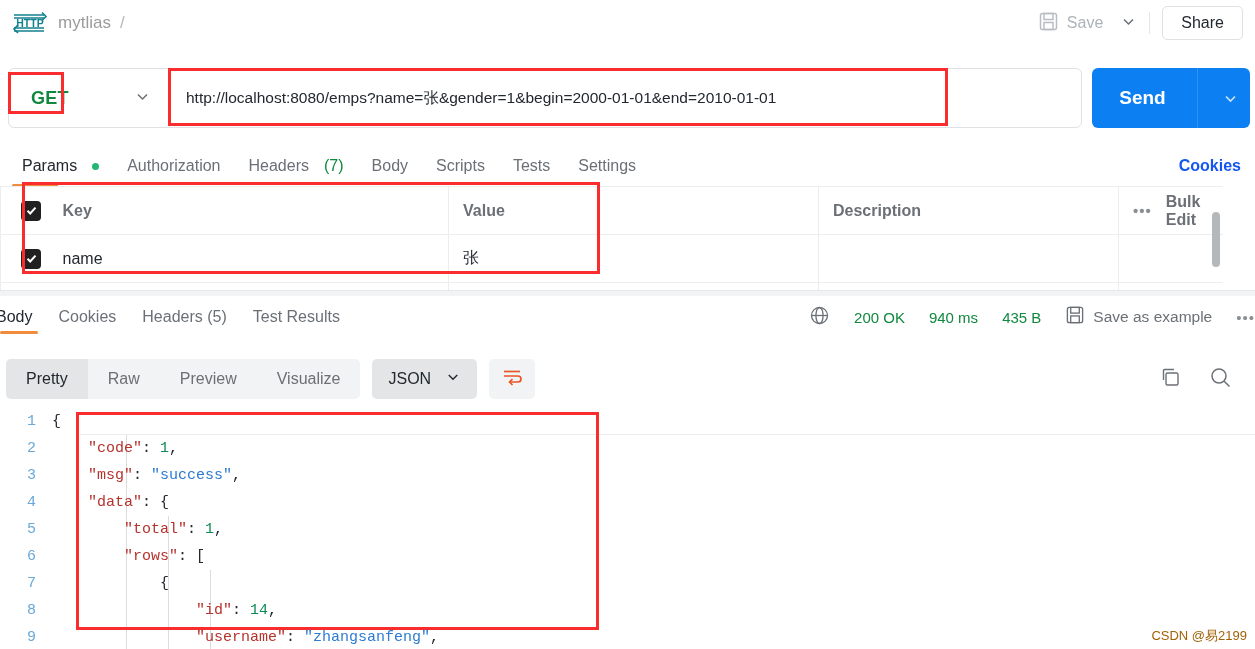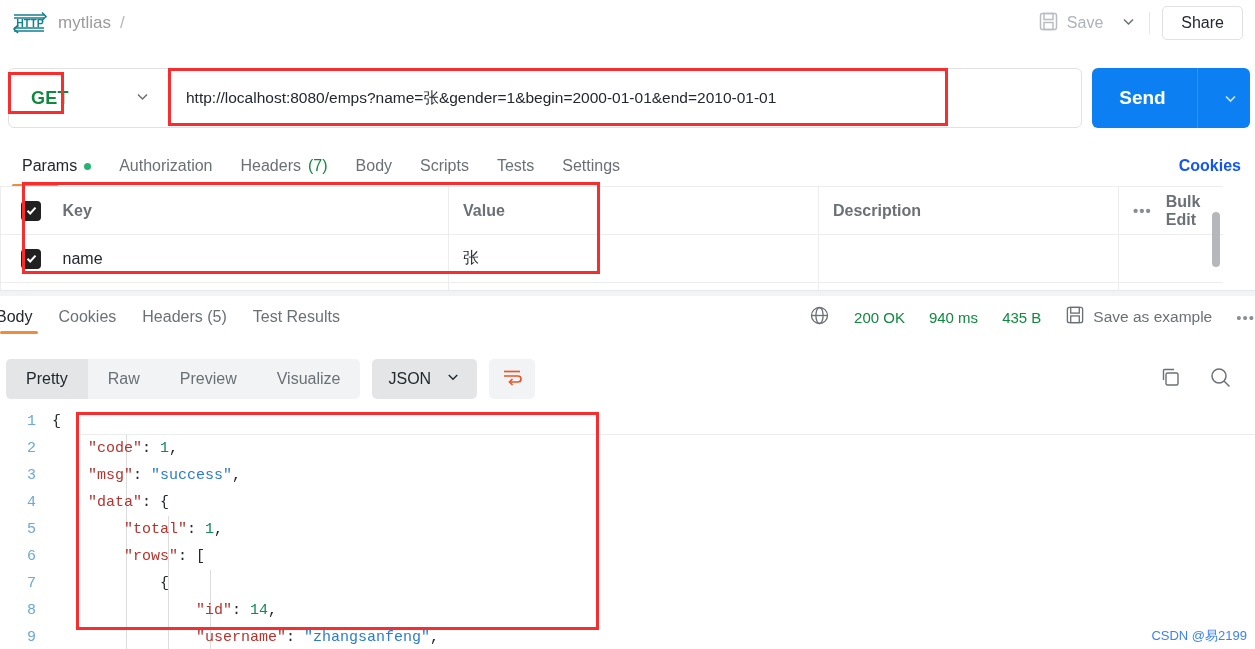--- a/index.html
+++ b/index.html
@@ -107,21 +107,21 @@
   #redbox-params { left: 22px; top: 182px; width: 578px; height: 92px; }
   #redbox-json   { left: 76px; top: 412px; width: 523px; height: 218px; }
 
   
   .reqtabs {
     position: absolute; left: 0; top: 146px; width: 1255px; height: 40px;
     display: flex; align-items: center; padding-left: 8px;
   }
   .rtab {
     font-size: 16px; color: #6b7076; padding: 4px 14px;
-    display: flex; align-items: center; gap: 7px; position: relative; justify-content: flex-end;
+    display: flex; align-items: center; gap: 15px; position: relative; justify-content: flex-end;
   }
   .rtab.active { color: #22282e; }
   .rtab .dot {
     width: 7px; height: 7px; border-radius: 50%; background: #22b573;
     display: inline-block;
   }
   .rtab .cnt { color: #10893e; }
   .rtab-underline {
     position: absolute; left: 12px; top: 184px; width: 46px; height: 3px;
     background: #f08c3c; border-radius: 2px;
@@ -240,21 +240,21 @@
     position: absolute; top: 0; width: 1px; height: 100%; background: #dcdcdc;
   }
   .fold-line {
     position: absolute; left: 80px; top: 434px; width: 1175px; height: 1px;
     background: #ececec;
   }
 
   
   .watermark {
     position: absolute; right: 8px; bottom: 4px;
-    font-size: 13px; color: #3b82f6;
+    font-size: 13px; color: #a16207;
     font-family: "Liberation Sans", sans-serif;
   }
 </style>
 </head>
 <body>
 
 <div id="app">
 
   <div class="topbar">
     <div class="http-logo">

